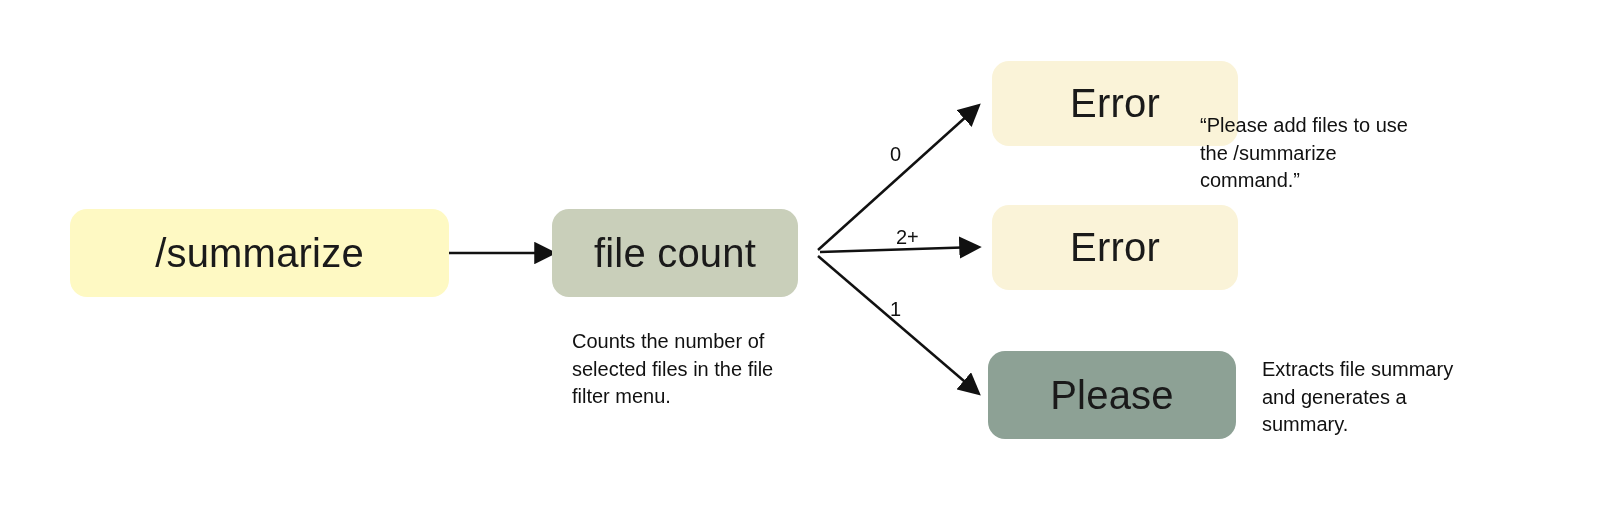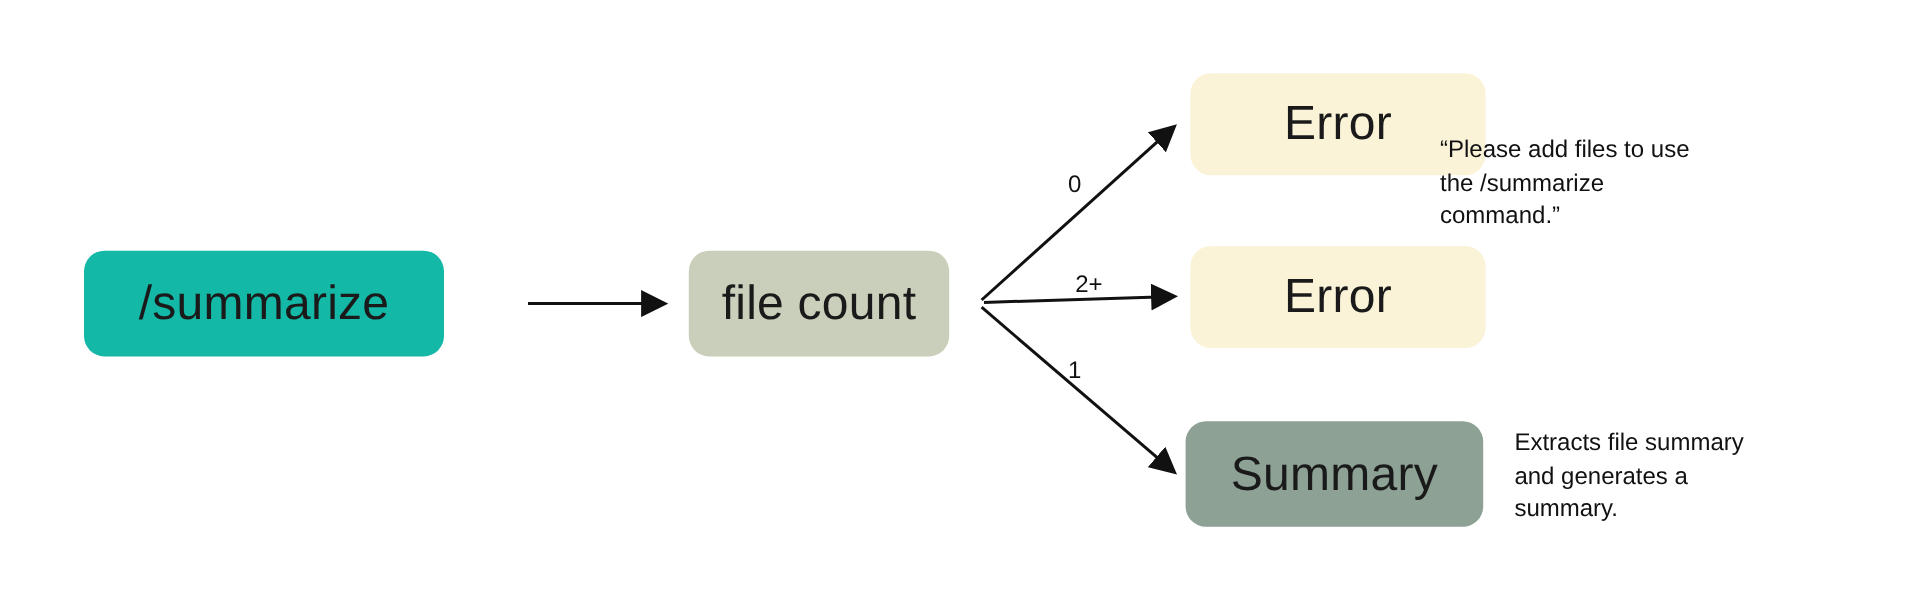--- a/index.html
+++ b/index.html
@@ -19,22 +19,22 @@
   .node {
     position: absolute;
     display: flex;
     align-items: center;
     justify-content: center;
     border-radius: 17px;
     font-size: 40px;
     letter-spacing: 0.2px;
     color: #1a1a1a;
   }
-  .node-summarize { left: 70px;  top: 209px; width: 300px; height: 88px; background: #14b8a6; }
-  .node-filecount { left: 574px; top: 209px; width: 217px; height: 88px; background: #c9cfba; }
+  .node-summarize { left: 70px;  top: 209px; width: 379px; height: 88px; background: #fef9c3; }
+  .node-filecount { left: 552px; top: 209px; width: 246px; height: 88px; background: #c9cfba; }
   .node-error1    { left: 992px; top: 61px;  width: 246px; height: 85px; background: #faf3d8; }
   .node-error2    { left: 992px; top: 205px; width: 246px; height: 85px; background: #faf3d8; }
   .node-summary   { left: 988px; top: 351px; width: 248px; height: 88px; background: #8da195; }
   .caption {
     position: absolute;
     font-size: 20px;
     line-height: 1.38;
     color: #111111;
   }
   .caption-summarize { left: 75px;   top: 323px; width: 372px; }
@@ -89,23 +89,24 @@
 
   <div class="node node-error1">
     <span>Error</span>
   </div>
 
   <div class="node node-error2">
     <span>Error</span>
   </div>
 
   <div class="node node-summary">
-    <span>Summary</span>
+    <span>Please</span>
   </div>
 
   <span class="edge-label edge-label-0">0</span>
   <span class="edge-label edge-label-2p">2+</span>
   <span class="edge-label edge-label-1">1</span>
 
+  <div class="caption caption-filecount">Counts the number of selected files in the file filter menu.</div>
   <div class="caption caption-error1">“Please add files to use the /summarize command.”</div>
   <div class="caption caption-summary">Extracts file summary and generates a summary.</div>
 
 </div>
 
 </body></html>

